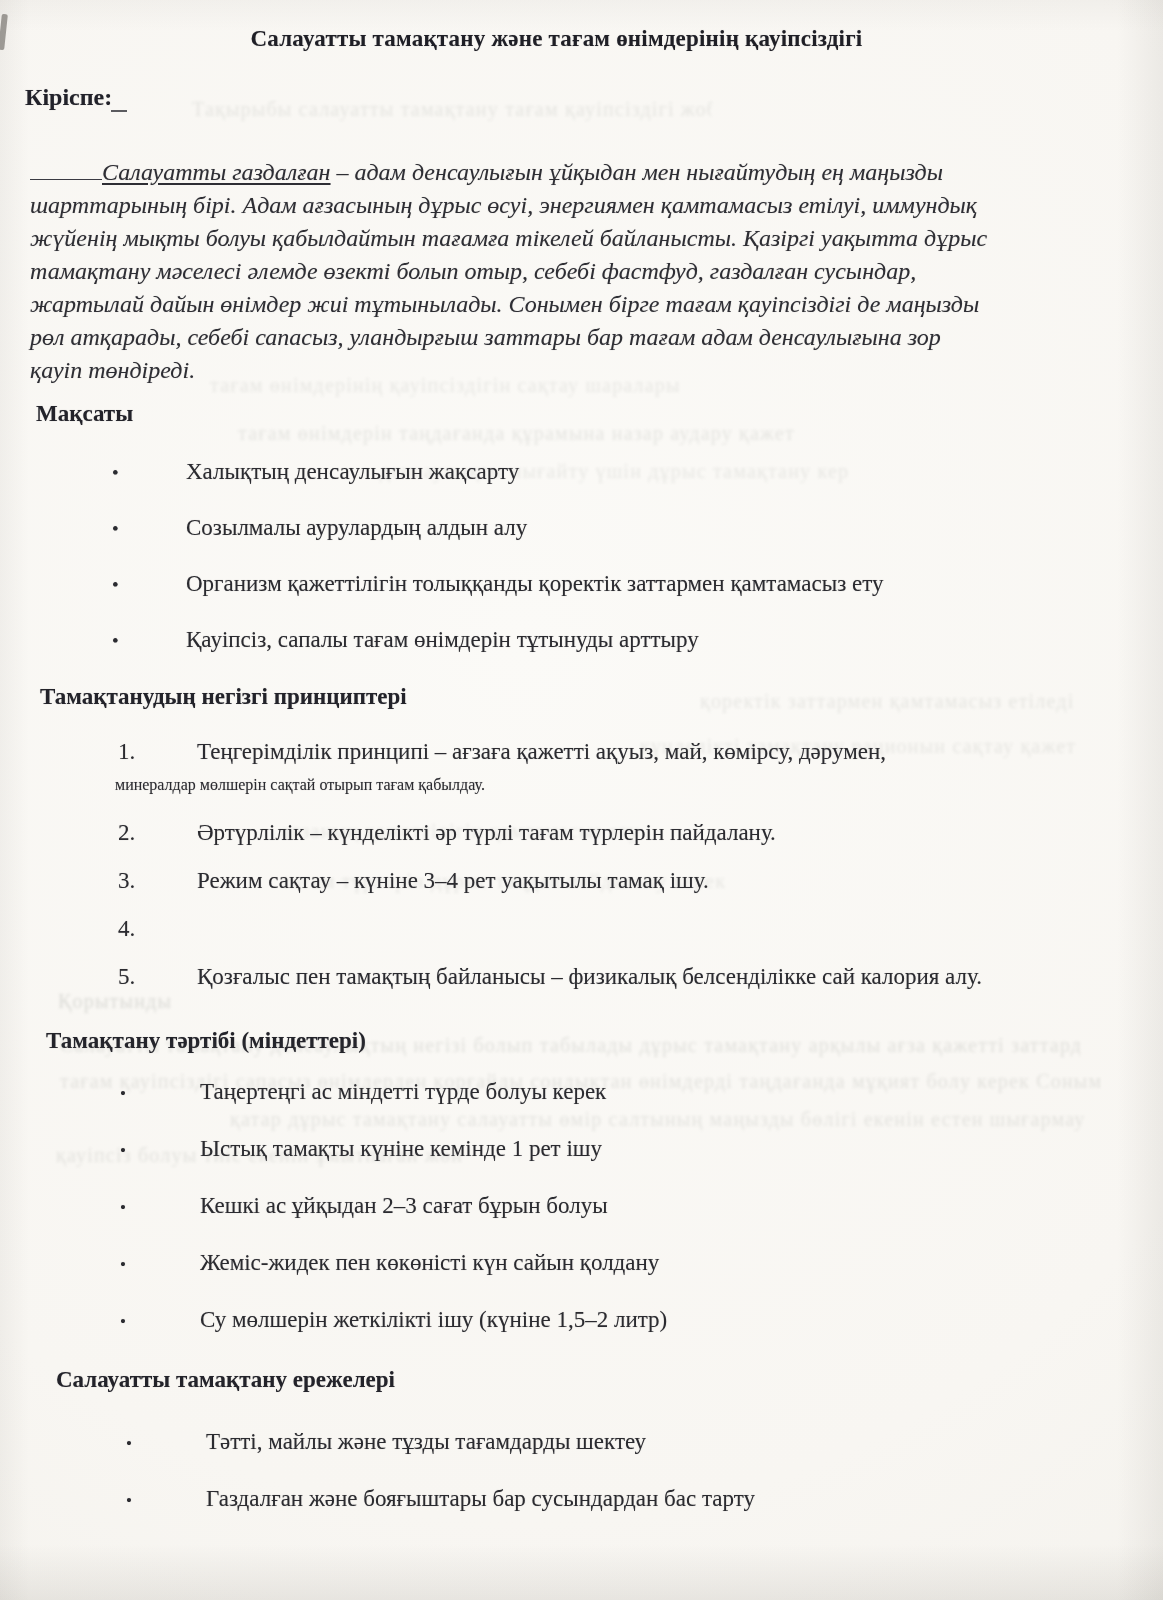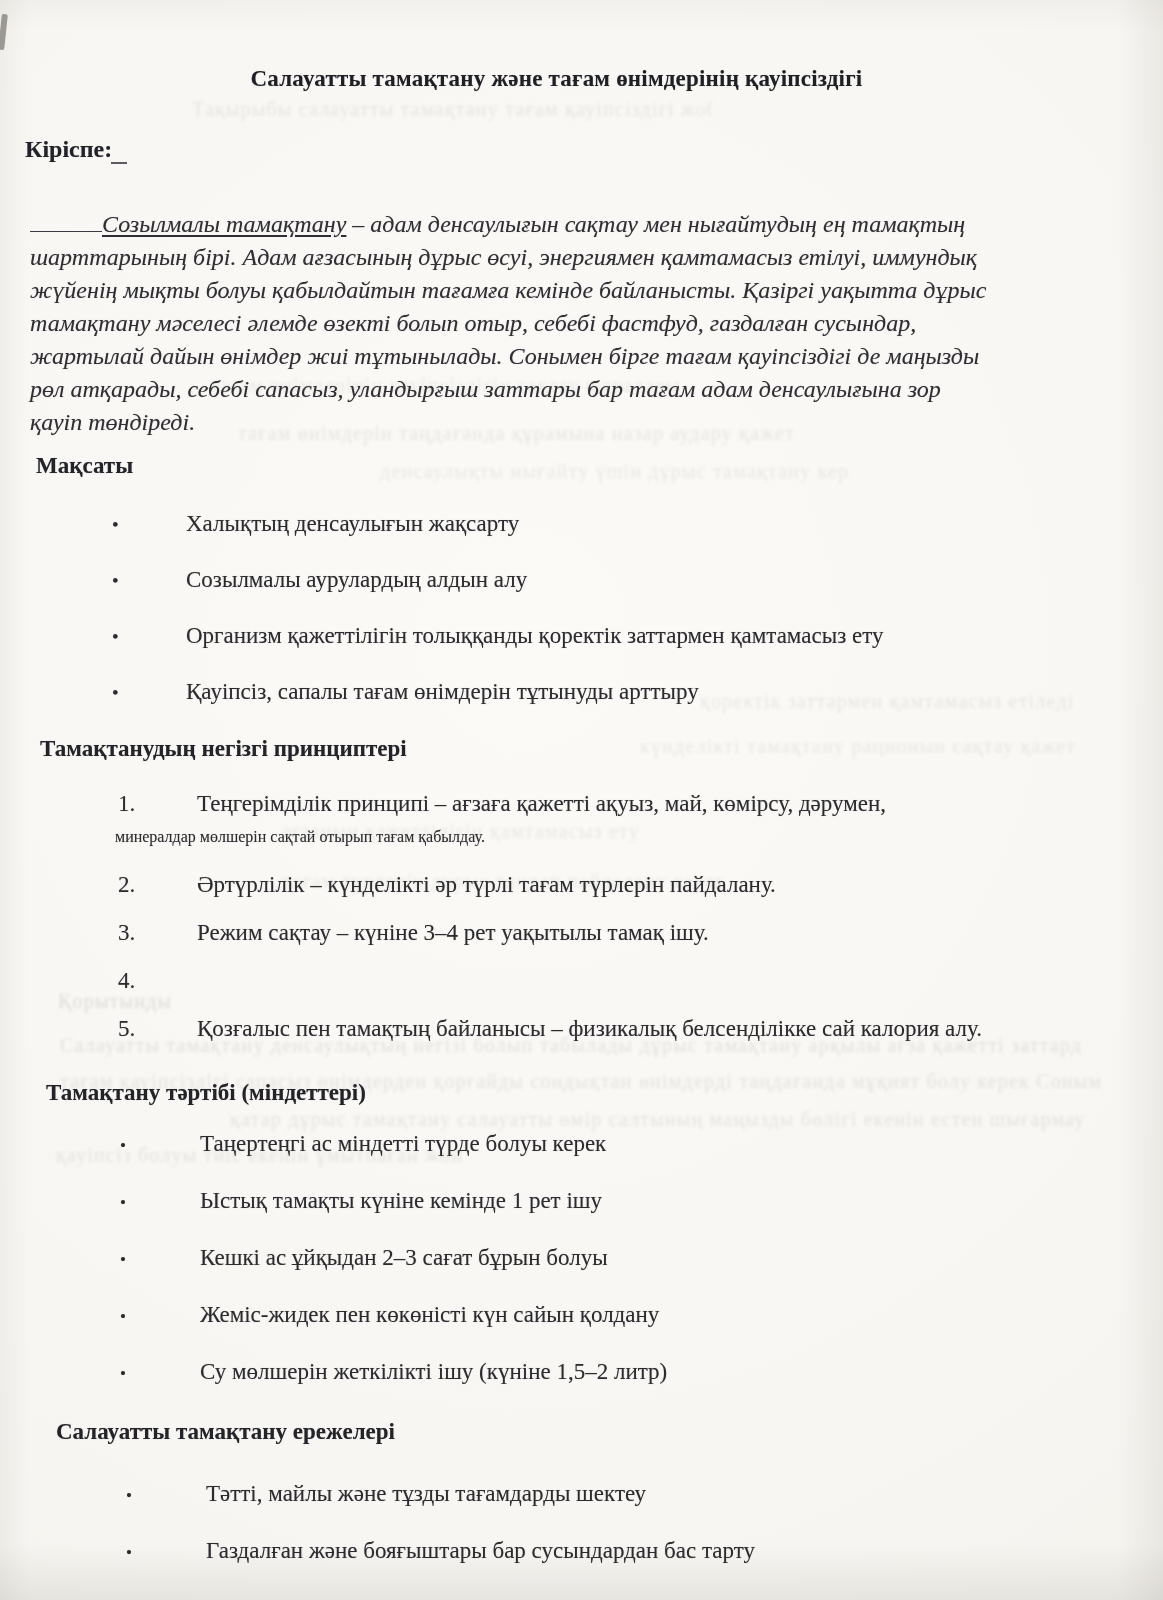--- a/index.html
+++ b/index.html
@@ -7,21 +7,21 @@
   .page{
     position:relative;width:1163px;height:1600px;margin:0 auto;overflow:hidden;
     color:#2b2b30;
     background:
       linear-gradient(90deg, rgba(70,64,55,0.05) 0, rgba(70,64,55,0) 2.5%, rgba(70,64,55,0) 96%, rgba(70,64,55,0.07) 100%),
       linear-gradient(180deg, rgba(70,64,55,0.04) 0, rgba(70,64,55,0) 2%, rgba(70,64,55,0) 96.5%, rgba(70,64,55,0.09) 100%),
       radial-gradient(130% 100% at 45% 40%, #fbfaf7 0%, #f8f6f2 55%, #f1efe9 100%);
   }
   .txt{text-shadow:0 0 1px rgba(43,43,48,0.30);}
   .doc-title{
-    padding-top:66px;margin:0 90px 16px 40px;text-align:center;
+    padding-top:26px;margin:0 90px 4px 40px;text-align:center;
     font-size:23px;font-weight:bold;letter-spacing:0.2px;color:#1f1f26;white-space:nowrap;
   }
   .intro-label{
     position:relative;display:inline-block;margin:28px 0 0 25px;
     font-size:24px;font-weight:bold;color:#22222a;
   }
   .intro-label::after{ 
     content:"";position:absolute;left:86px;bottom:-1px;width:16px;height:2px;background:#33333a;opacity:.8;
   }
   .intro-para{margin:44px 0 0 30px;font-style:italic;font-size:24px;line-height:33px;color:#2e2e34;}
@@ -77,23 +77,23 @@
   <div class="ghost" style="top:1106px;left:230px;width:880px;opacity:.14;">қатар дұрыс тамақтану салауатты өмір салтының маңызды бөлігі екенін естен шығармау</div>
   <div class="ghost" style="top:1142px;left:56px;width:470px;opacity:.14;">қауіпсіз болуы тиіс екенін ұмытпаған жөн</div>
 
   <div class="doc-title txt">Салауатты тамақтану және тағам өнімдерінің қауіпсіздігі</div>
 
   <div>
     <span class="intro-label txt">Кіріспе:</span>
   </div>
 
   <div class="intro-para txt">
-    <div class="line"><span class="tab-underline"></span><span class="lead-underline">Созылмалы тамақтану</span><span> – адам денсаулығын сақтау мен нығайтудың ең тамақтың</span></div>
+    <div class="line"><span class="tab-underline"></span><span class="lead-underline">Салауатты газдалған</span><span> – адам денсаулығын ұйқыдан мен нығайтудың ең маңызды</span></div>
     <div class="line">шарттарының бірі. Адам ағзасының дұрыс өсуі, энергиямен қамтамасыз етілуі, иммундық</div>
-    <div class="line">жүйенің мықты болуы қабылдайтын тағамға кемінде байланысты. Қазіргі уақытта дұрыс</div>
+    <div class="line">жүйенің мықты болуы қабылдайтын тағамға тікелей байланысты. Қазіргі уақытта дұрыс</div>
     <div class="line">тамақтану мәселесі әлемде өзекті болып отыр, себебі фастфуд, газдалған сусындар,</div>
     <div class="line">жартылай дайын өнімдер жиі тұтынылады. Сонымен бірге тағам қауіпсіздігі де маңызды</div>
     <div class="line">рөл атқарады, себебі сапасыз, уландырғыш заттары бар тағам адам денсаулығына зор</div>
     <div class="line">қауіп төндіреді.</div>
   </div>
 
   <div class="sec-heading h-a txt">Мақсаты</div>
   <ul class="blist ul-a txt">
     <li>
         <span class="bdot">•</span>

